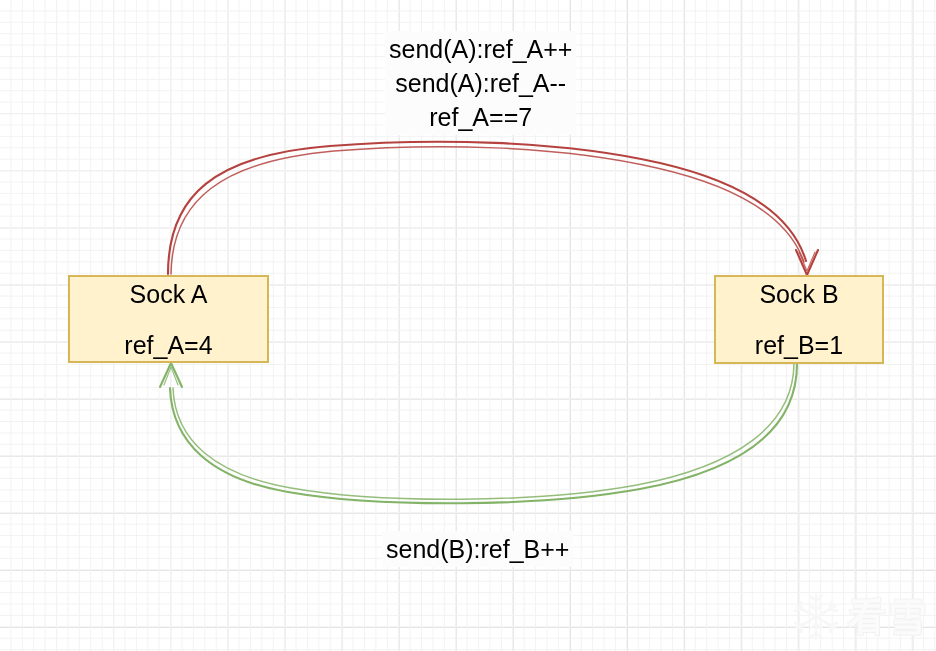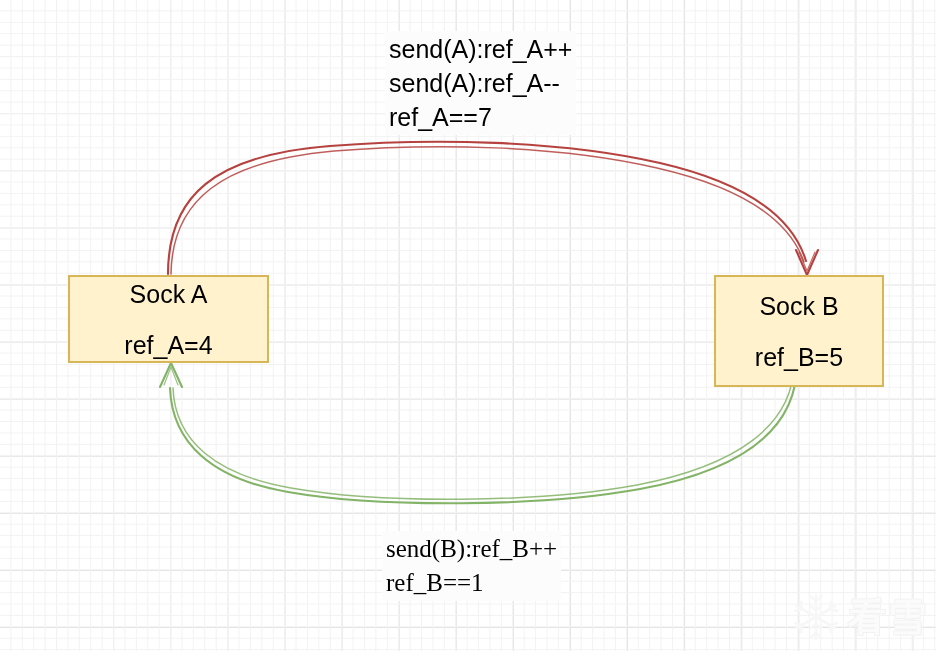--- a/index.html
+++ b/index.html
@@ -40,36 +40,36 @@
     flex-direction: column;
     align-items: center;
     justify-content: center;
     color: #000000;
     font-size: 25px;
     line-height: 1.28;
     white-space: nowrap;
     gap: 19px;
   }
   #node-sock-a { left: 68px;  top: 275px; width: 201px; height: 88px; }
-  #node-sock-b { left: 714px; top: 275px; width: 170px; height: 112px; }
+  #node-sock-b { left: 714px; top: 275px; width: 170px; height: 89px; }
   .node-line { display: block; }
 
   
   .edge-label {
     position: absolute;
-    text-align: left;
+    text-align: center;
     color: #000000;
     font-size: 25px;
     line-height: 1.36;
     white-space: nowrap;
     background: #fcfcfc;
     padding: 1px 4px;
   }
   #label-top    { left: 385px; top: 31px;  }
-  #label-bottom { left: 382px; top: 531px; font-family: Liberation Serif, serif; }
+  #label-bottom { left: 382px; top: 531px; }
   .label-line { display: block; }
 
   
   #edges {
     position: absolute;
     left: 0; top: 0;
     width: 936px;
     height: 651px;
     pointer-events: none;
   }
@@ -136,32 +136,31 @@
     </g>
   </svg>
 
   <div class="node" id="node-sock-a">
     <span class="node-line">Sock A</span>
     <span class="node-line">ref_A=4</span>
   </div>
 
   <div class="node" id="node-sock-b">
     <span class="node-line">Sock B</span>
-    <span class="node-line">ref_B=5</span>
+    <span class="node-line">ref_B=1</span>
   </div>
 
   <div class="edge-label" id="label-top">
     <span class="label-line">send(A):ref_A++</span>
     <span class="label-line">send(A):ref_A--</span>
     <span class="label-line">ref_A==7</span>
   </div>
 
   <div class="edge-label" id="label-bottom">
     <span class="label-line">send(B):ref_B++</span>
-    <span class="label-line">ref_B==1</span>
   </div>
 
   <div id="watermark">
     <svg width="52" height="52" viewBox="0 0 52 52">
       <g stroke="#f7f7f7" stroke-width="2.6" stroke-linecap="round" fill="none">
         <line x1="26" y1="4" x2="26" y2="48"></line>
         <line x1="6.9" y1="15" x2="45.1" y2="37"></line>
         <line x1="6.9" y1="37" x2="45.1" y2="15"></line>
 
         <line x1="26" y1="10" x2="20" y2="5"></line>

